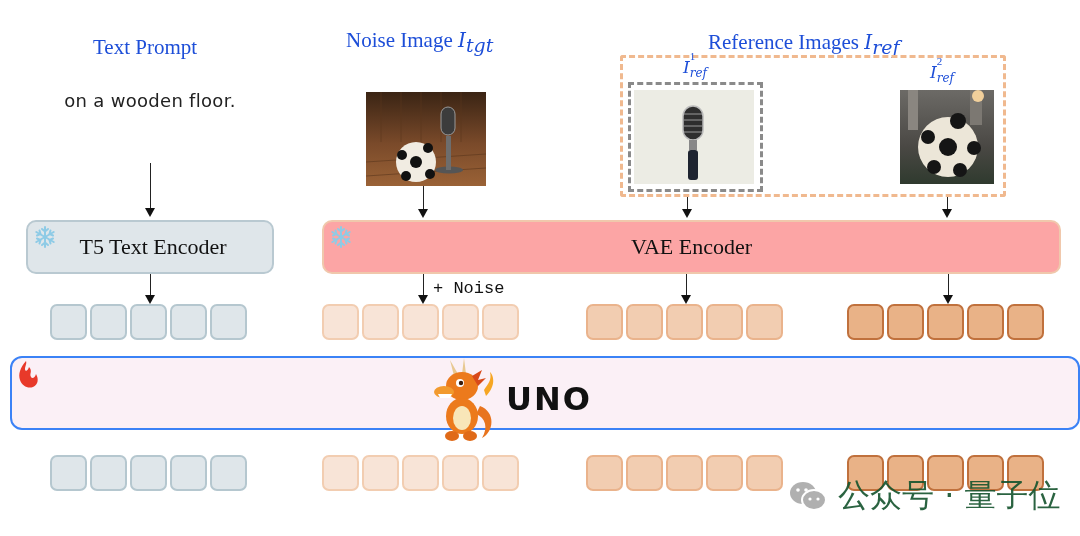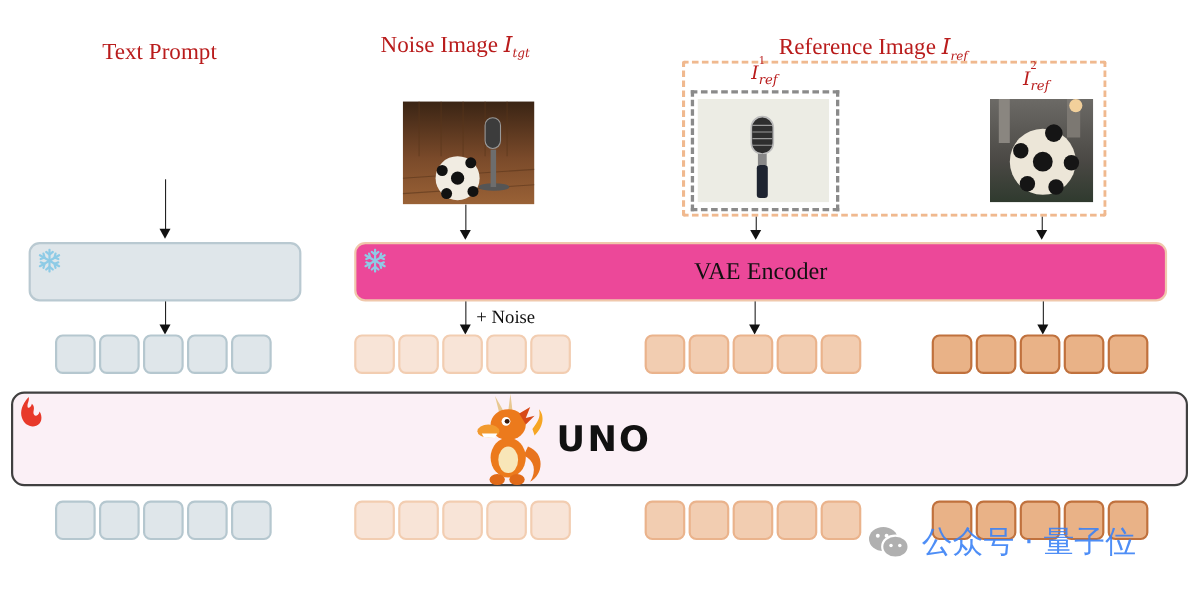--- a/index.html
+++ b/index.html
@@ -1,40 +1,40 @@
 <!DOCTYPE html>
 <html><head>
 <meta charset="utf-8">
 <style>
   html, body { margin:0; padding:0; background:#ffffff; }
   body { width:1080px; height:536px; position:relative; overflow:hidden; font-family:"Liberation Serif", serif; color:#111; }
   .abs { position:absolute; }
-  .title { font-family:"Liberation Serif", serif; font-size:21px; color:#b91c1c; white-space:nowrap; }
+  .title { font-family:"Liberation Serif", serif; font-size:21px; color:#1d4ed8; white-space:nowrap; }
   .title i { font-family:"DejaVu Serif", serif; font-style:italic; font-size:20px; }
-  .title sub { font-size:11px; font-style:italic; font-family:"DejaVu Serif", serif; }
+  .title sub { font-size:19px; font-style:italic; font-family:"DejaVu Serif", serif; }
   .prompt { font-family:"DejaVu Sans", sans-serif; font-size:18px; line-height:22px; text-align:center; color:#222; width:290px; letter-spacing:0.3px; }
   .enc { position:absolute; border-radius:10px; box-sizing:border-box; display:flex; align-items:center; justify-content:center; font-size:22px; }
   .enc-t5 { background:#dfe6ea; border:2px solid #b9c9d1; }
-  .enc-vae { background:#ec4899; border:2px solid #f0c8ac; }
+  .enc-vae { background:#fca5a5; border:2px solid #f0c8ac; }
   .snow { position:absolute; left:6px; top:4px; width:22px; height:22px; }
   .arrow { position:absolute; width:0; border-left:1.5px solid #222; }
   .arrow::after { content:""; position:absolute; left:-6px; bottom:-2px; border-left:5px solid transparent; border-right:5px solid transparent; border-top:9px solid #111; }
   .tokens { position:absolute; display:flex; gap:3px; }
   .tok { width:37px; height:36px; box-sizing:border-box; border-radius:7px; }
   .tok-t5 { background:#dfe6ea; border:2px solid #b5c7cf; }
   .tok-tgt { background:#f8e4d7; border:2px solid #f2cdb1; }
   .tok-r1 { background:#f2cdb1; border:2px solid #eab38c; }
   .tok-r2 { background:#e9b287; border:2px solid #c0713d; }
-  .uno-box { position:absolute; left:10px; top:356px; width:1070px; height:86px; box-sizing:border-box; background:#fbf0f6; border:2px solid #404040; border-radius:12px; }
+  .uno-box { position:absolute; left:10px; top:356px; width:1070px; height:74px; box-sizing:border-box; background:#fbf0f6; border:2px solid #3b82f6; border-radius:12px; }
   .uno-label { font-family:"DejaVu Sans", sans-serif; font-weight:bold; font-size:32px; letter-spacing:2px; color:#111; }
   .dash-outer { position:absolute; left:620px; top:55px; width:386px; height:142px; box-sizing:border-box; border:3px dashed #f0b98f; border-radius:3px; }
   .dash-inner { position:absolute; left:628px; top:82px; width:135px; height:110px; box-sizing:border-box; border:3px dashed #8a8a8a; }
   .img { position:absolute; overflow:hidden; }
-  .watermark { font-family:"DejaVu Sans", sans-serif; font-size:28px; color:#3b82f6; white-space:nowrap; }
-  .noise { font-family:Liberation Serif, serif; font-size:17px; }
+  .watermark { font-family:"DejaVu Sans", sans-serif; font-size:32px; color:#14532d; white-space:nowrap; }
+  .noise { font-family:Liberation Mono, monospace; font-size:17px; }
 </style>
 </head>
 <body>
 
 <svg width="0" height="0" style="position:absolute">
   <defs>
     <g id="snowflake">
       <g stroke="#8ecbe6" stroke-width="2" stroke-linecap="round" fill="none">
         <line x1="11" y1="1" x2="11" y2="21"></line>
         <line x1="2.3" y1="6" x2="19.7" y2="16"></line>
@@ -45,23 +45,24 @@
         <polyline points="19,12.5 15.5,14 16.5,17.5"></polyline>
         <polyline points="3,12.5 6.5,14 5.5,17.5"></polyline>
         <polyline points="19,9.5 15.5,8 16.5,4.5"></polyline>
       </g>
     </g>
   </defs>
 </svg>
 
 <div class="abs title" style="left:93px;top:35px;">Text Prompt</div>
 <div class="abs title" style="left:346px;top:28px;"><span>Noise Image </span><i>I</i><sub>tgt</sub></div>
-<div class="abs title" style="left:708px;top:30px;"><span>Reference Image </span><i>I</i><sub>ref</sub></div>
+<div class="abs title" style="left:708px;top:30px;"><span>Reference Images </span><i>I</i><sub>ref</sub></div>
 
 <div class="abs prompt" style="left:5px;top:90px;">
+  <div>on a wooden floor.</div>
 </div>
 
 <div class="img" style="left:366px;top:92px;width:120px;height:94px;">
   <svg width="120" height="94" viewBox="0 0 120 94">
     <defs>
       <linearGradient id="wood" x1="0" y1="0" x2="0" y2="1">
         <stop offset="0" stop-color="#3a2414"></stop>
         <stop offset="0.55" stop-color="#7a4a2a"></stop>
         <stop offset="1" stop-color="#9a6236"></stop>
       </linearGradient>
@@ -133,20 +134,21 @@
 
 <div class="arrow" style="left:150px;top:163px;height:52px;"></div>
 <div class="arrow" style="left:423px;top:186px;height:30px;"></div>
 <div class="arrow" style="left:687px;top:197px;height:19px;"></div>
 <div class="arrow" style="left:947px;top:197px;height:19px;"></div>
 
 <div class="enc enc-t5" style="left:26px;top:220px;width:248px;height:54px;">
   <svg class="snow" viewBox="0 0 22 22">
       <use href="#snowflake"></use>
     </svg>
+  <span style="margin-left:6px;">T5 Text Encoder</span>
 </div>
 <div class="enc enc-vae" style="left:322px;top:220px;width:739px;height:54px;">
   <svg class="snow" viewBox="0 0 22 22">
       <use href="#snowflake"></use>
     </svg>
   <span>VAE Encoder</span>
 </div>
 
 <div class="arrow" style="left:150px;top:274px;height:28px;"></div>
 <div class="arrow" style="left:423px;top:274px;height:28px;"></div>

